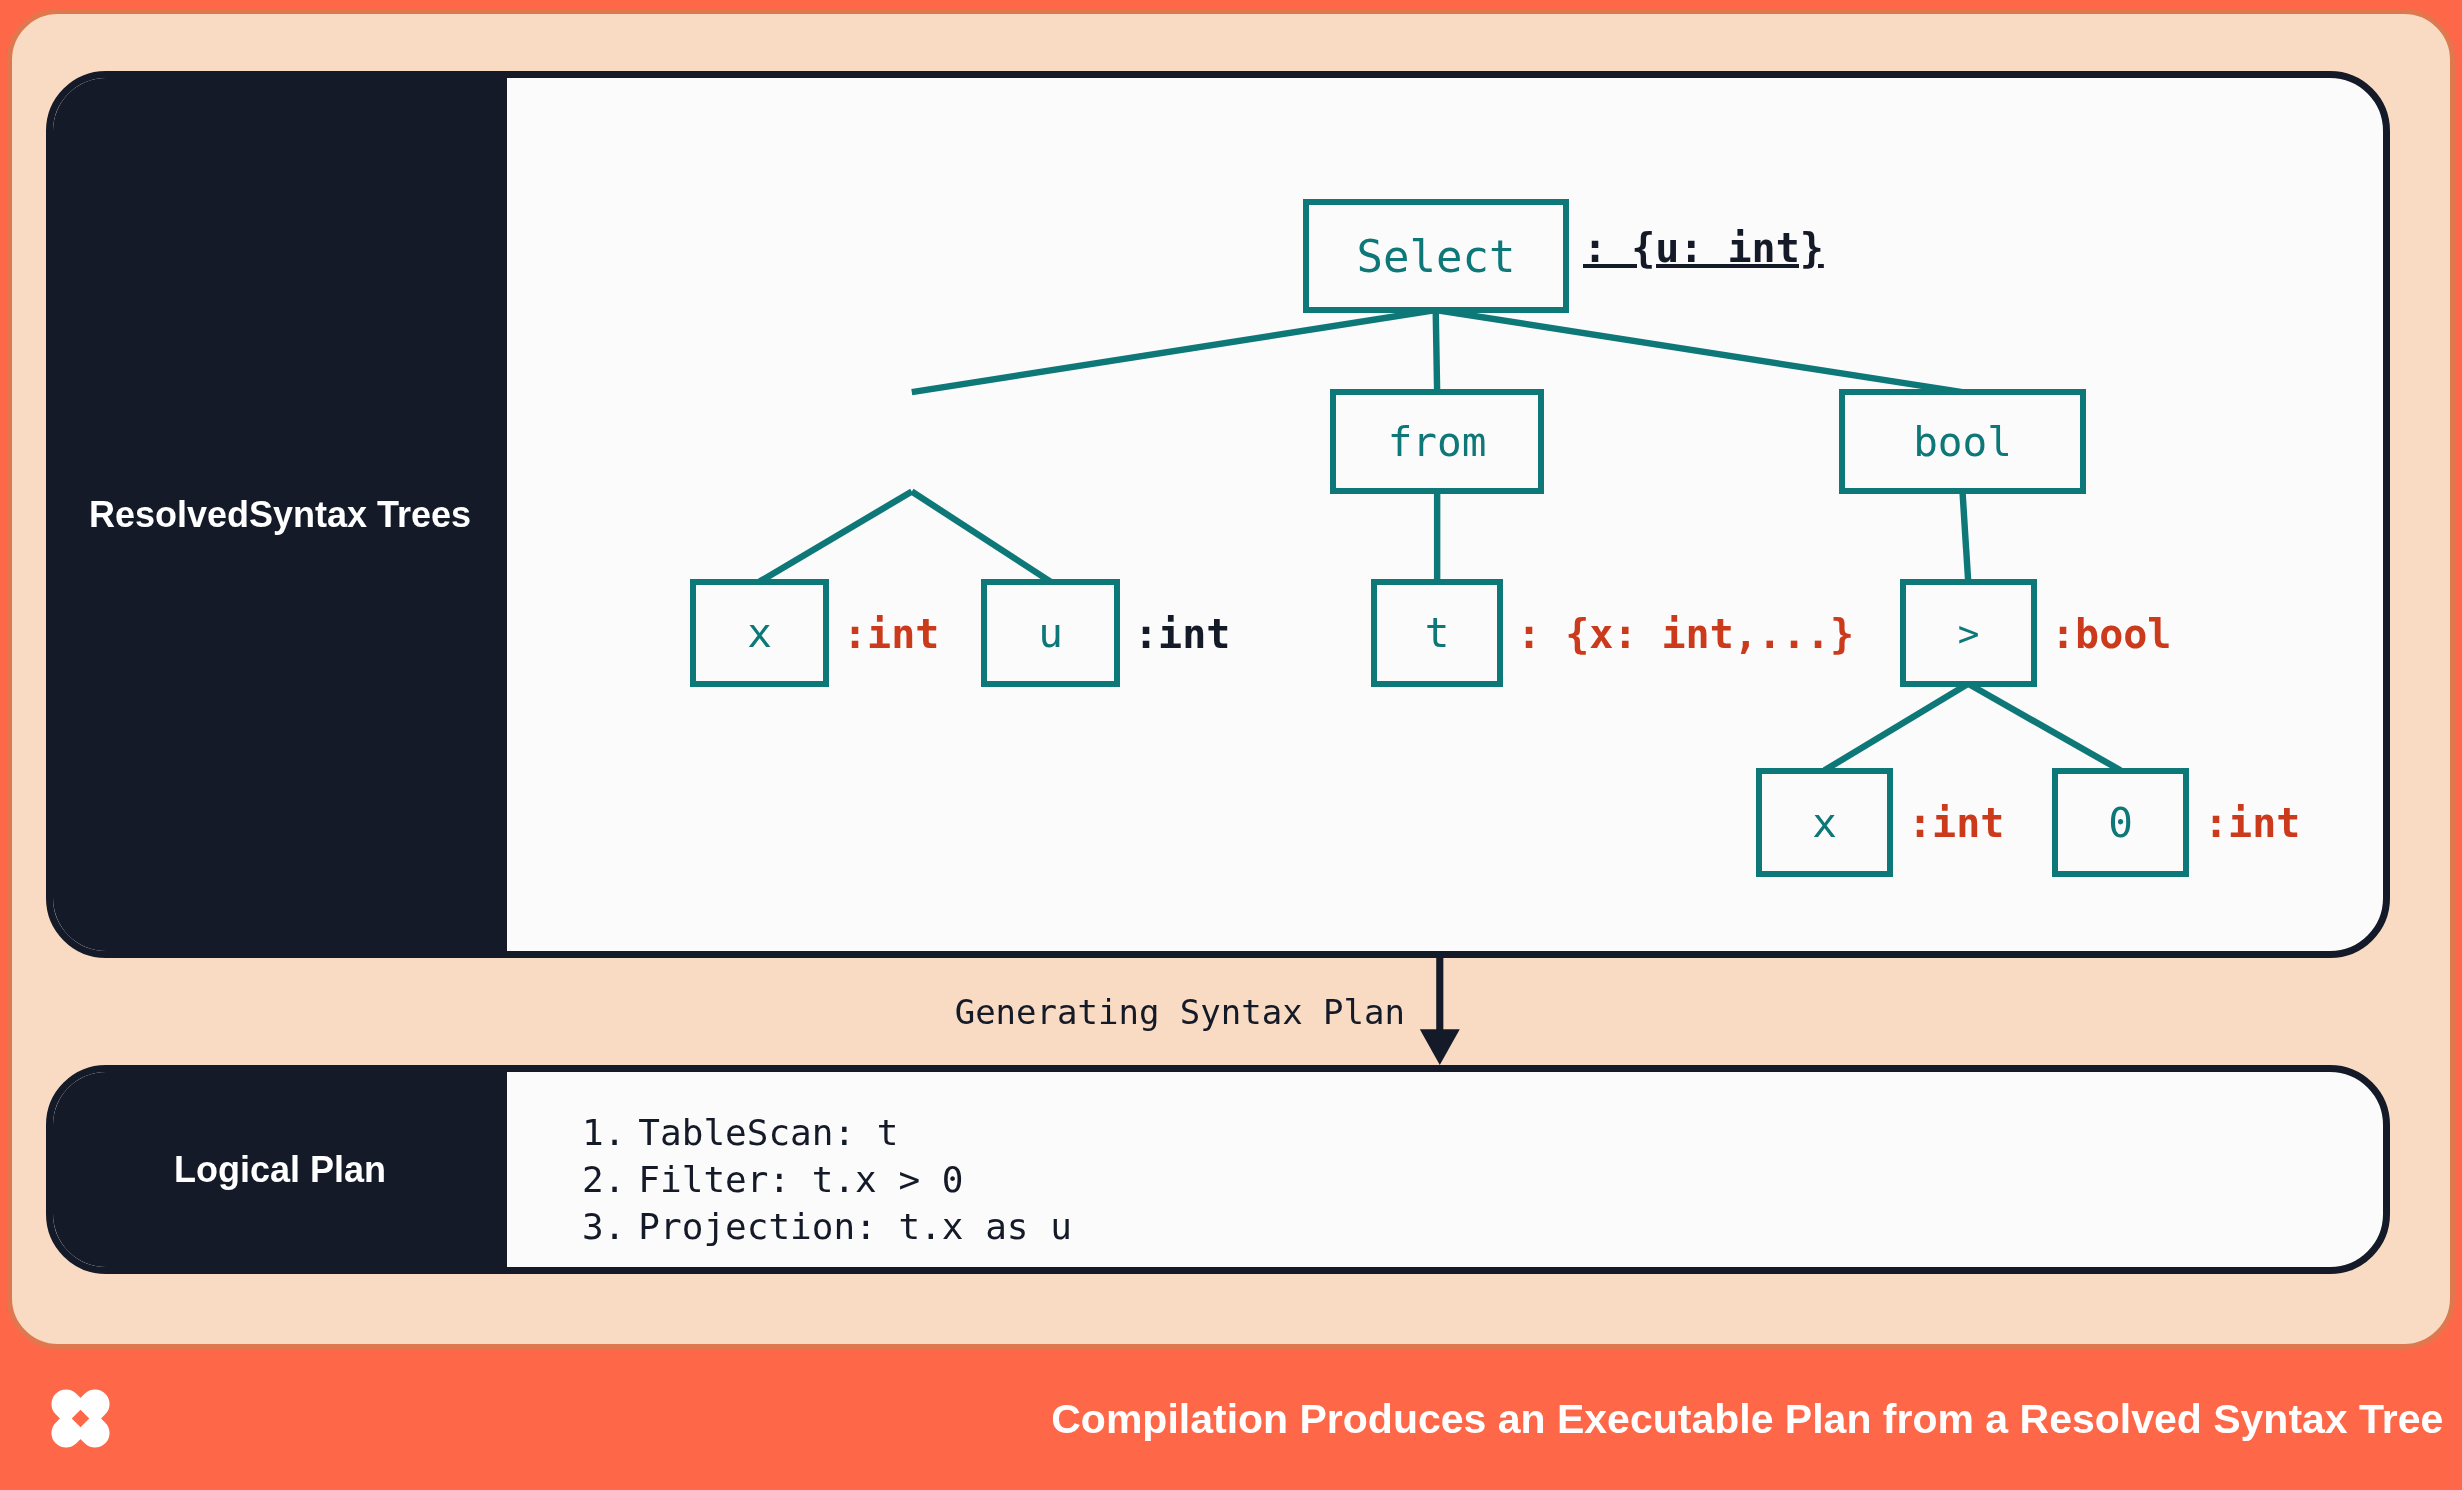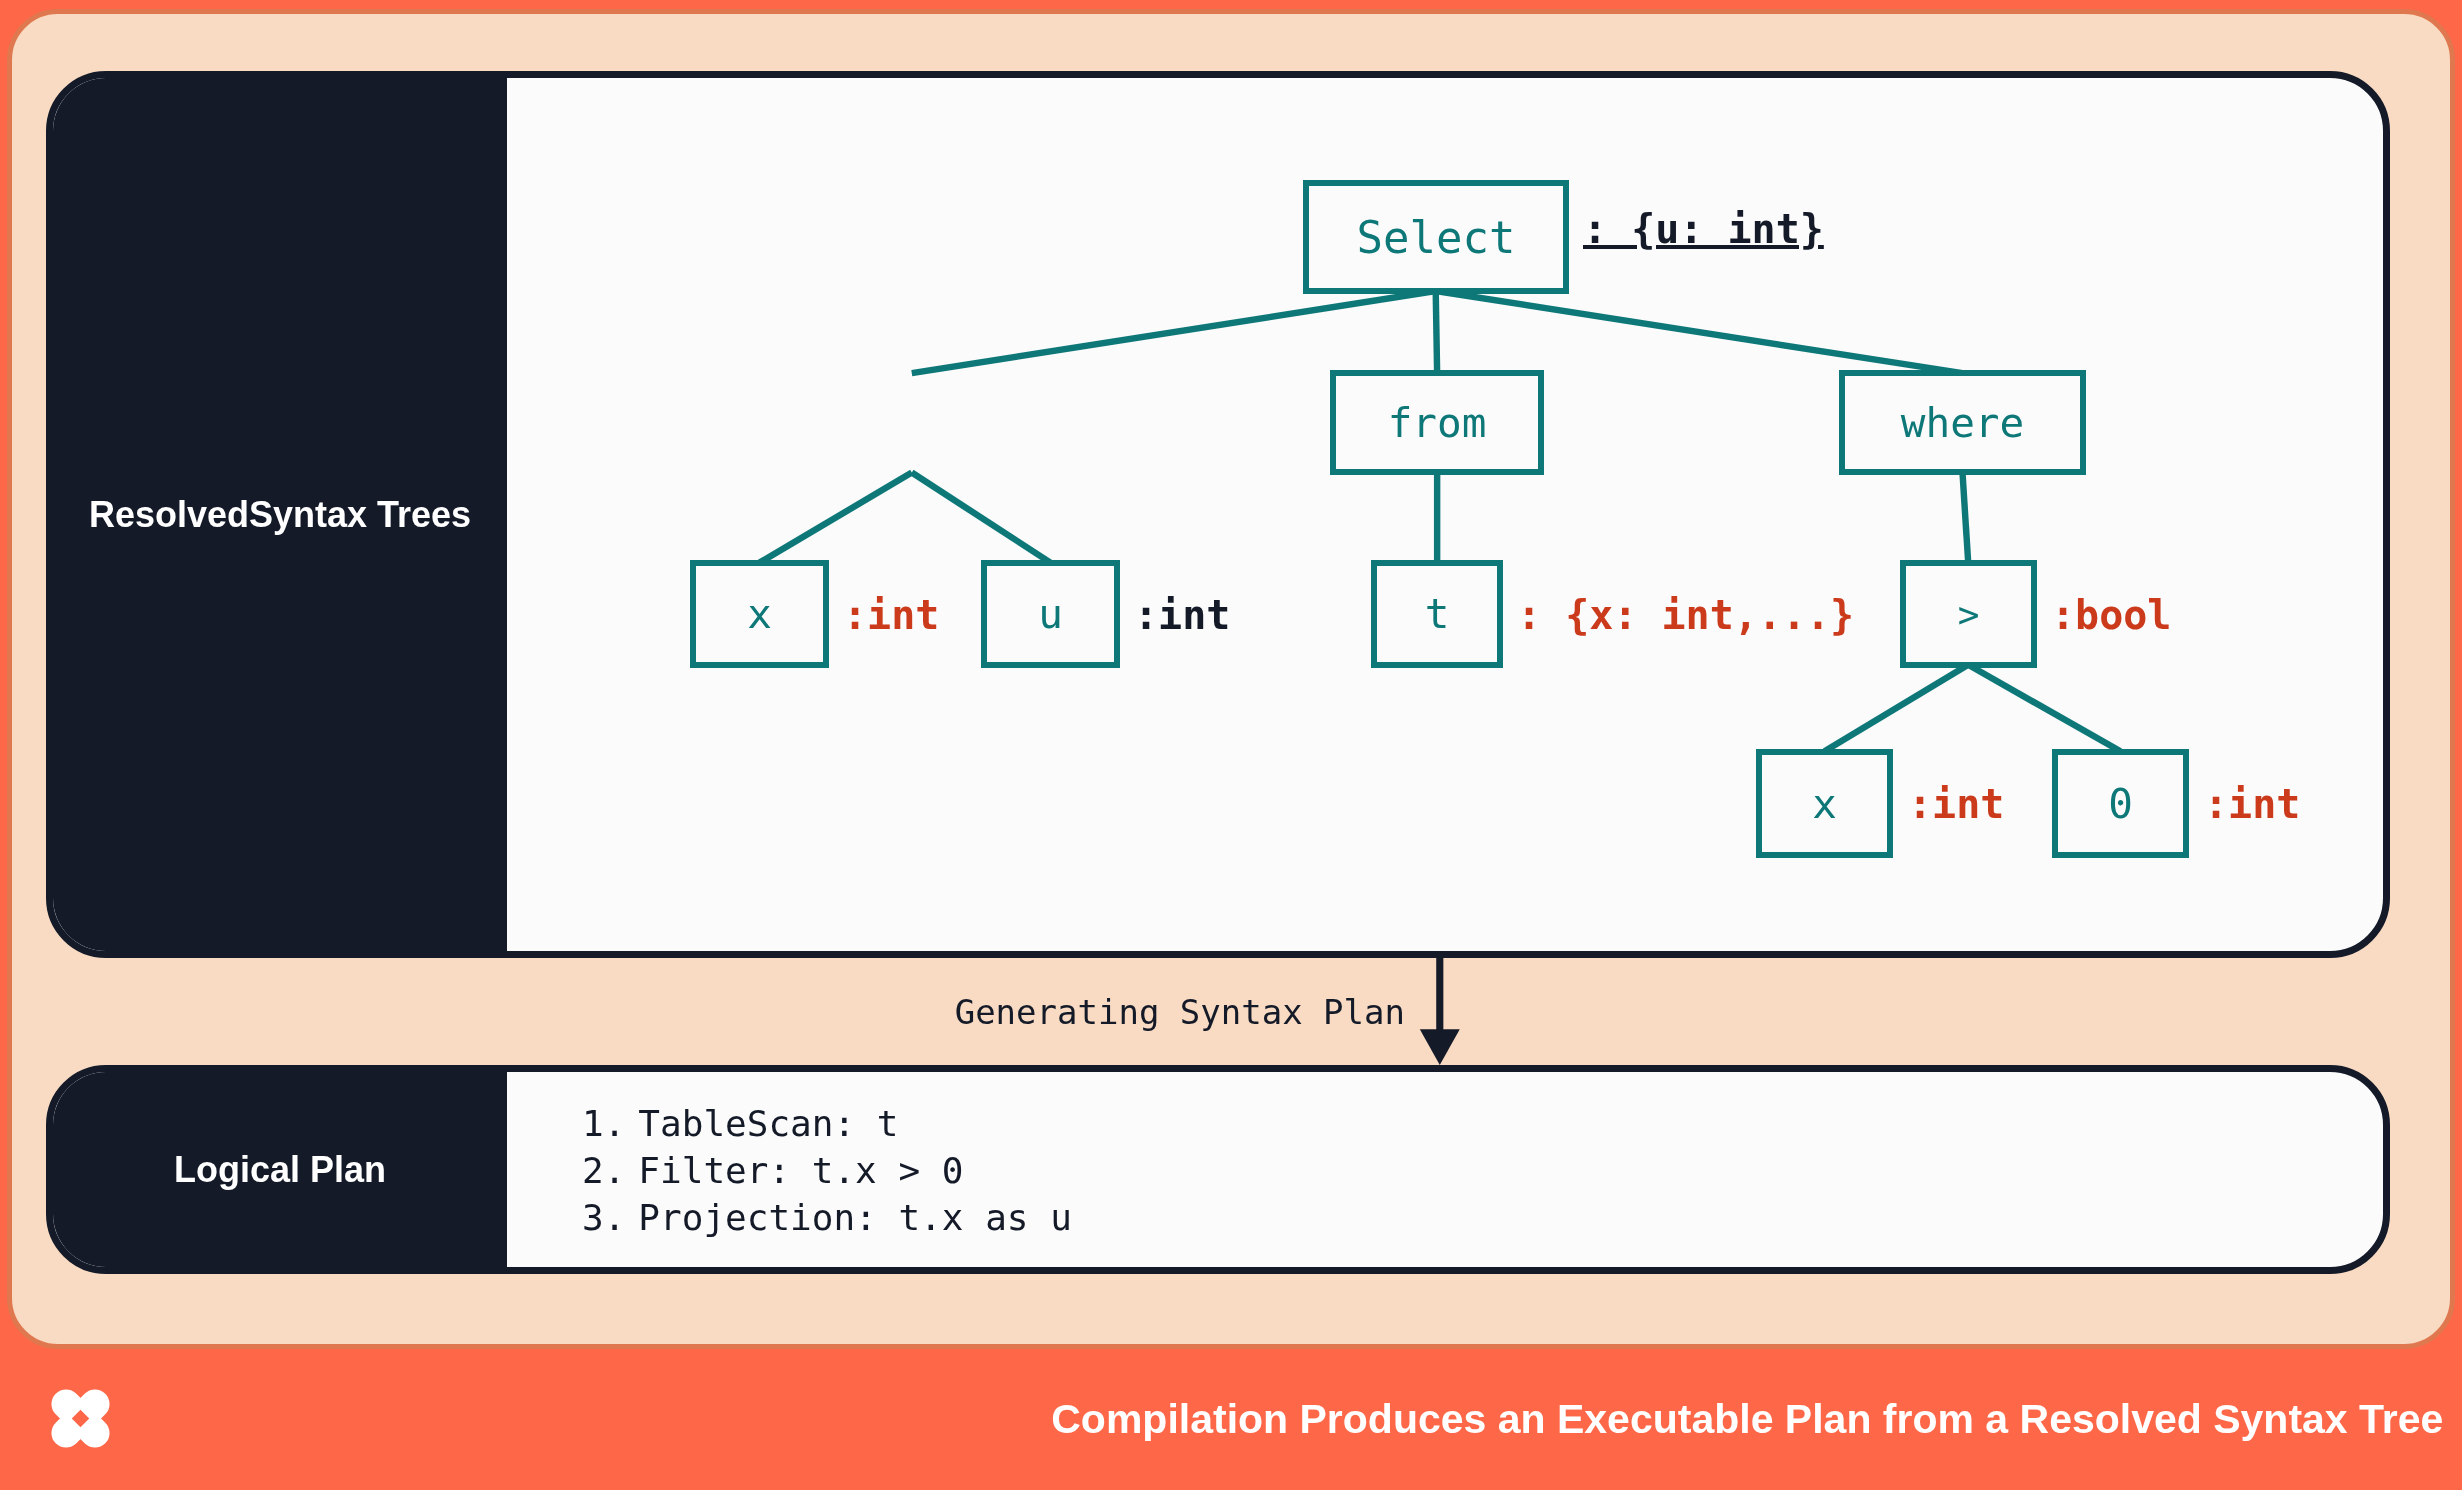--- a/index.html
+++ b/index.html
@@ -45,20 +45,21 @@
     align-items: center;
     justify-content: center;
     font-weight: 700;
     font-size: 36px;
     line-height: 53px;
     text-align: center;
   }
   .panel-content {
     flex: 1;
     position: relative;
+    margin-top: 19px;
   }
 
   
   .tree { position: absolute; inset: 0; }
   .tree-edges { position: absolute; left: 0; top: 0; }
   .node {
     position: absolute;
     border: 6.4px solid #0e7878;
     background: #fbfbfc;
     color: #0e7878;
@@ -179,21 +180,21 @@
         </g>
       </svg>
 
       <div class="node n-select">
           <span>Select</span>
         </div>
       <div class="node n-from">
           <span>from</span>
         </div>
       <div class="node n-where">
-          <span>where</span>
+          <span>bool</span>
         </div>
       <div class="node n-x1">
           <span>x</span>
         </div>
       <div class="node n-u">
           <span>u</span>
         </div>
       <div class="node n-t">
           <span>t</span>
         </div>

